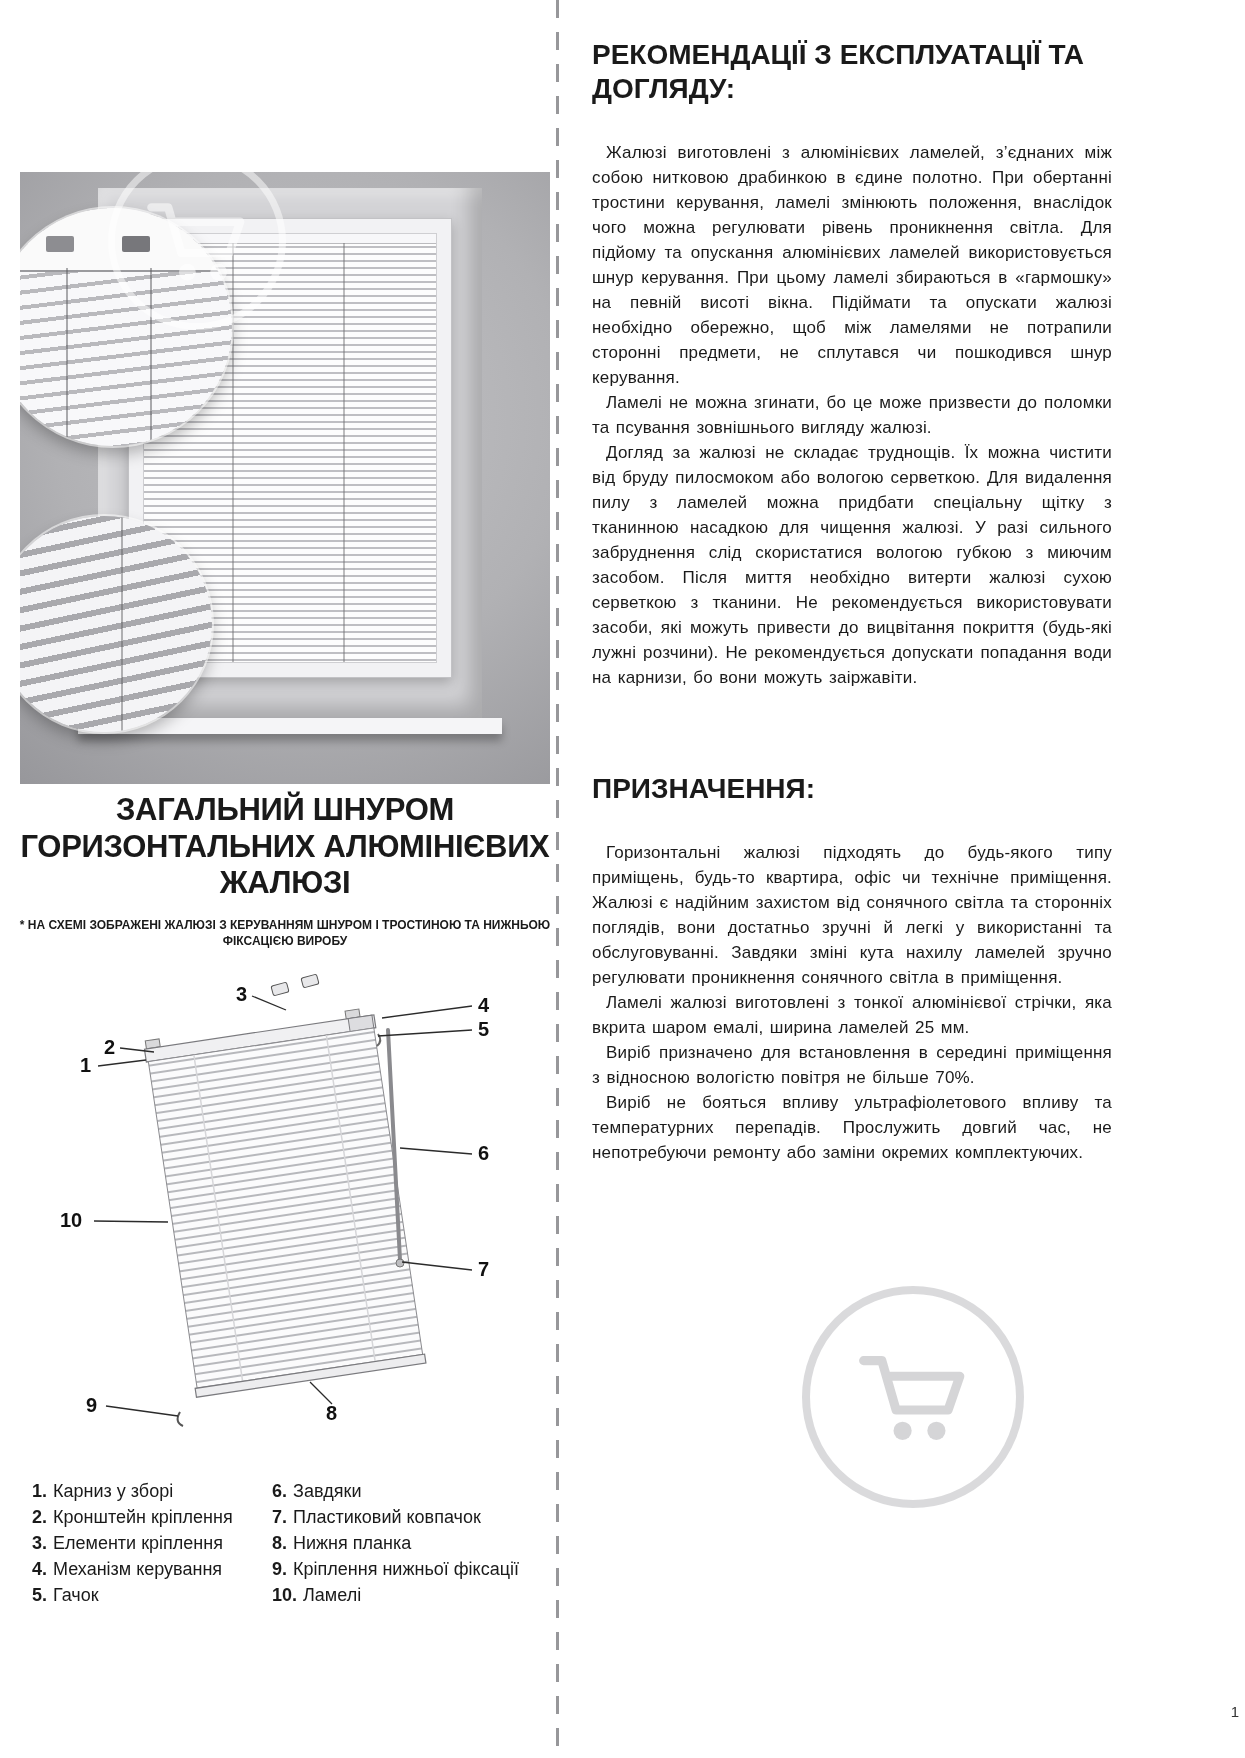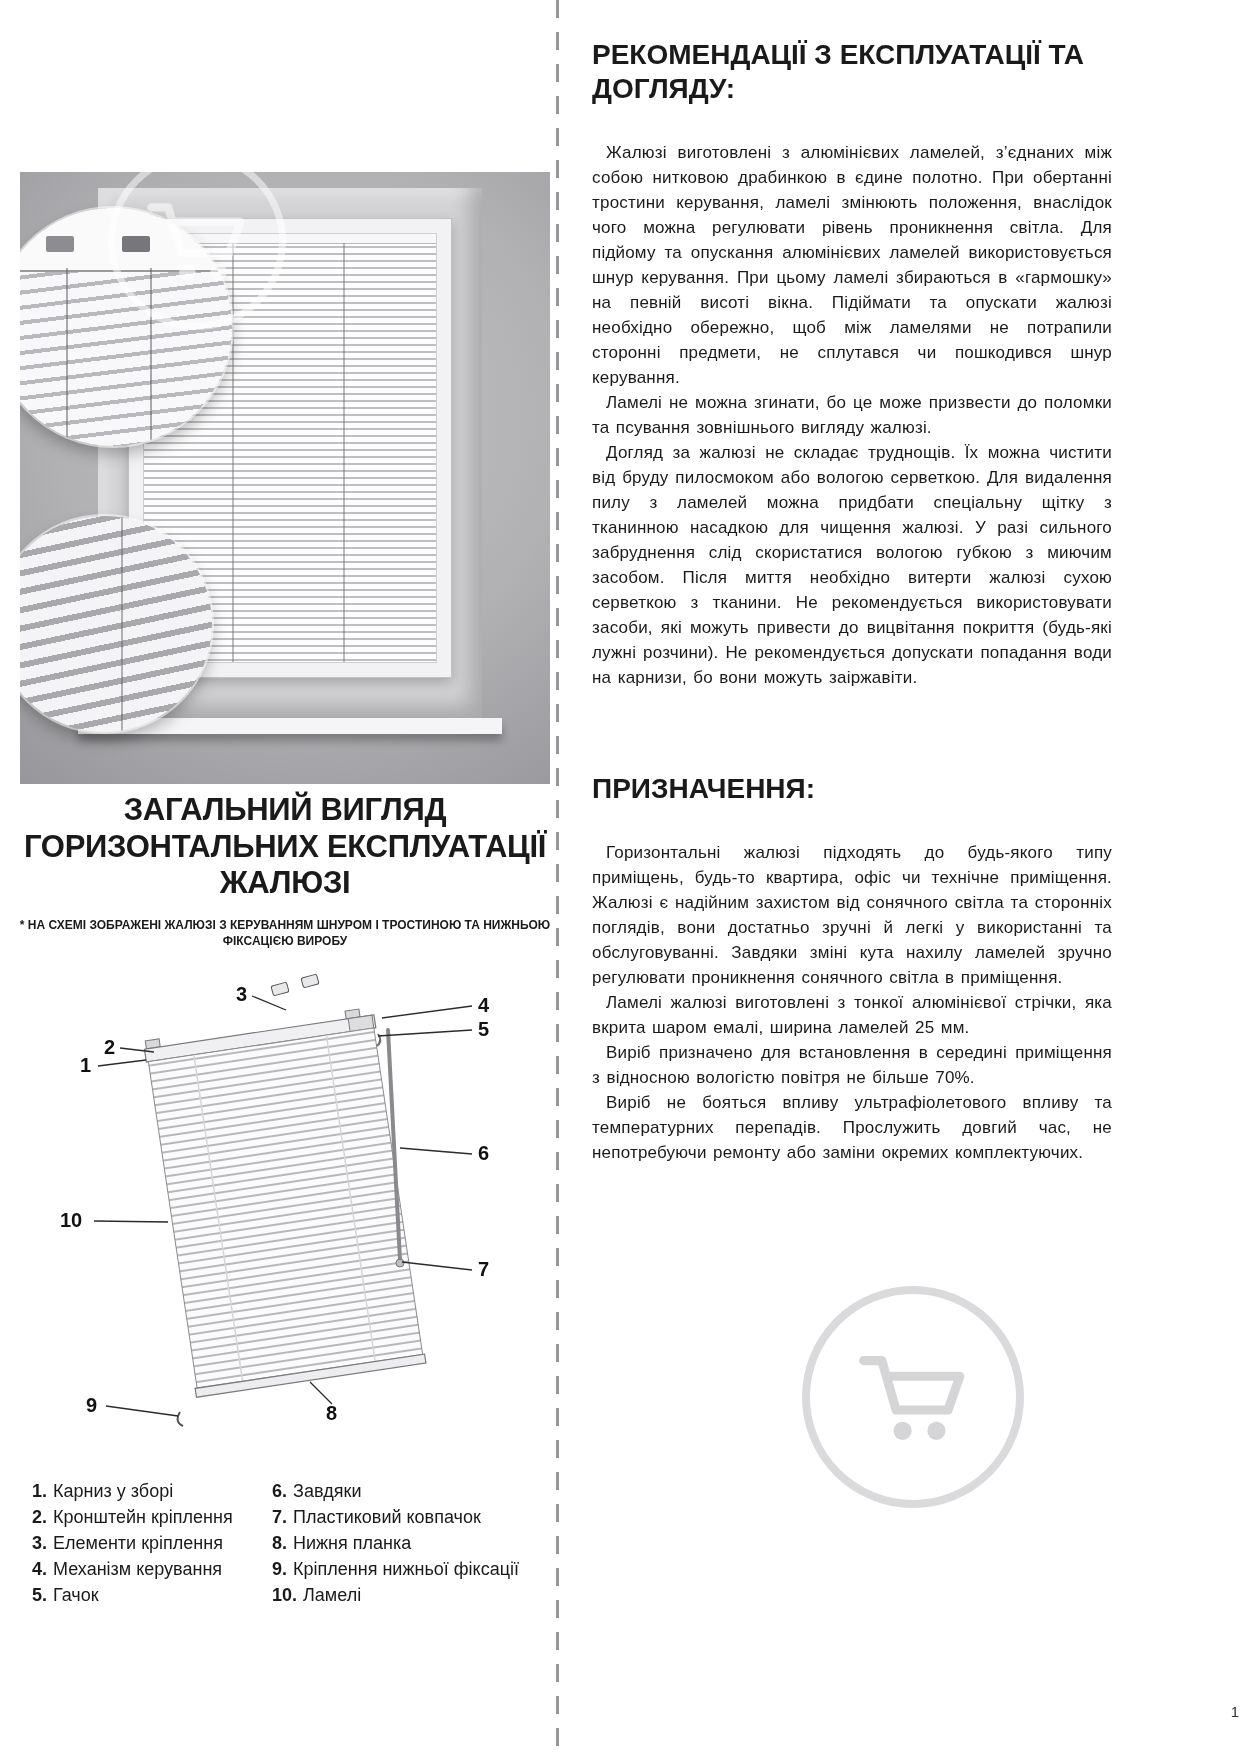--- a/index.html
+++ b/index.html
@@ -133,21 +133,21 @@
 
     <div class="watermark-photo">
       <svg viewBox="0 0 100 100" width="120" height="120">
         <path d="M12 22 h14 l11 38 h40 l9 -26 H33" fill="none" stroke="currentColor" stroke-width="7" stroke-linejoin="round" stroke-linecap="round"></path>
         <circle cx="42" cy="76" r="7" fill="currentColor"></circle>
         <circle cx="68" cy="76" r="7" fill="currentColor"></circle>
       </svg>
     </div>
   </div>
 
-  <h2 class="overview-title">ЗАГАЛЬНИЙ ВИГЛЯД ГОРИЗОНТАЛЬНИХ ЕКСПЛУАТАЦІЇ ЖАЛЮЗІ</h2>
+  <h2 class="overview-title">ЗАГАЛЬНИЙ ШНУРОМ ГОРИЗОНТАЛЬНИХ АЛЮМІНІЄВИХ ЖАЛЮЗІ</h2>
   <div class="overview-note">* НА СХЕМІ ЗОБРАЖЕНІ ЖАЛЮЗІ З КЕРУВАННЯМ ШНУРОМ І ТРОСТИНОЮ ТА НИЖНЬОЮ ФІКСАЦІЄЮ ВИРОБУ</div>
 
   <div class="diagram">
     <svg width="530" height="486" viewBox="0 0 530 486">
       <defs>
         <pattern id="slats" width="8" height="8" patternUnits="userSpaceOnUse">
           <rect width="8" height="8" fill="#fbfbfc"></rect>
           <rect y="6" width="8" height="2" fill="#b7b8bc"></rect>
         </pattern>
       </defs>

